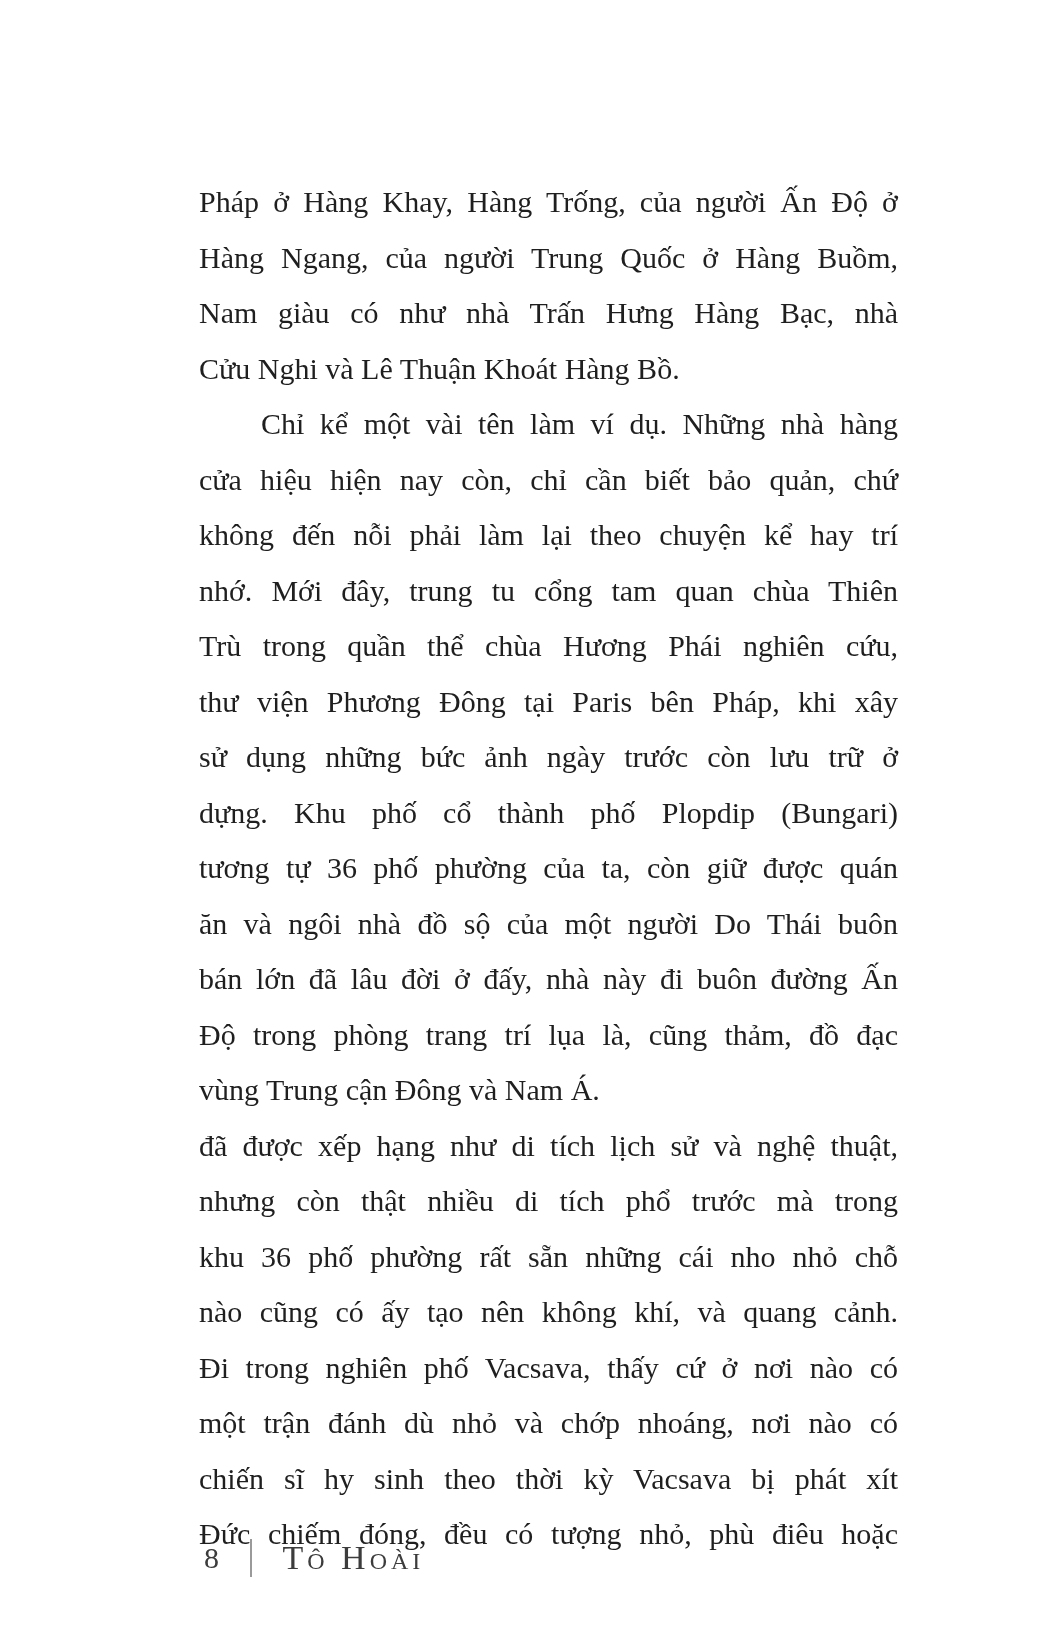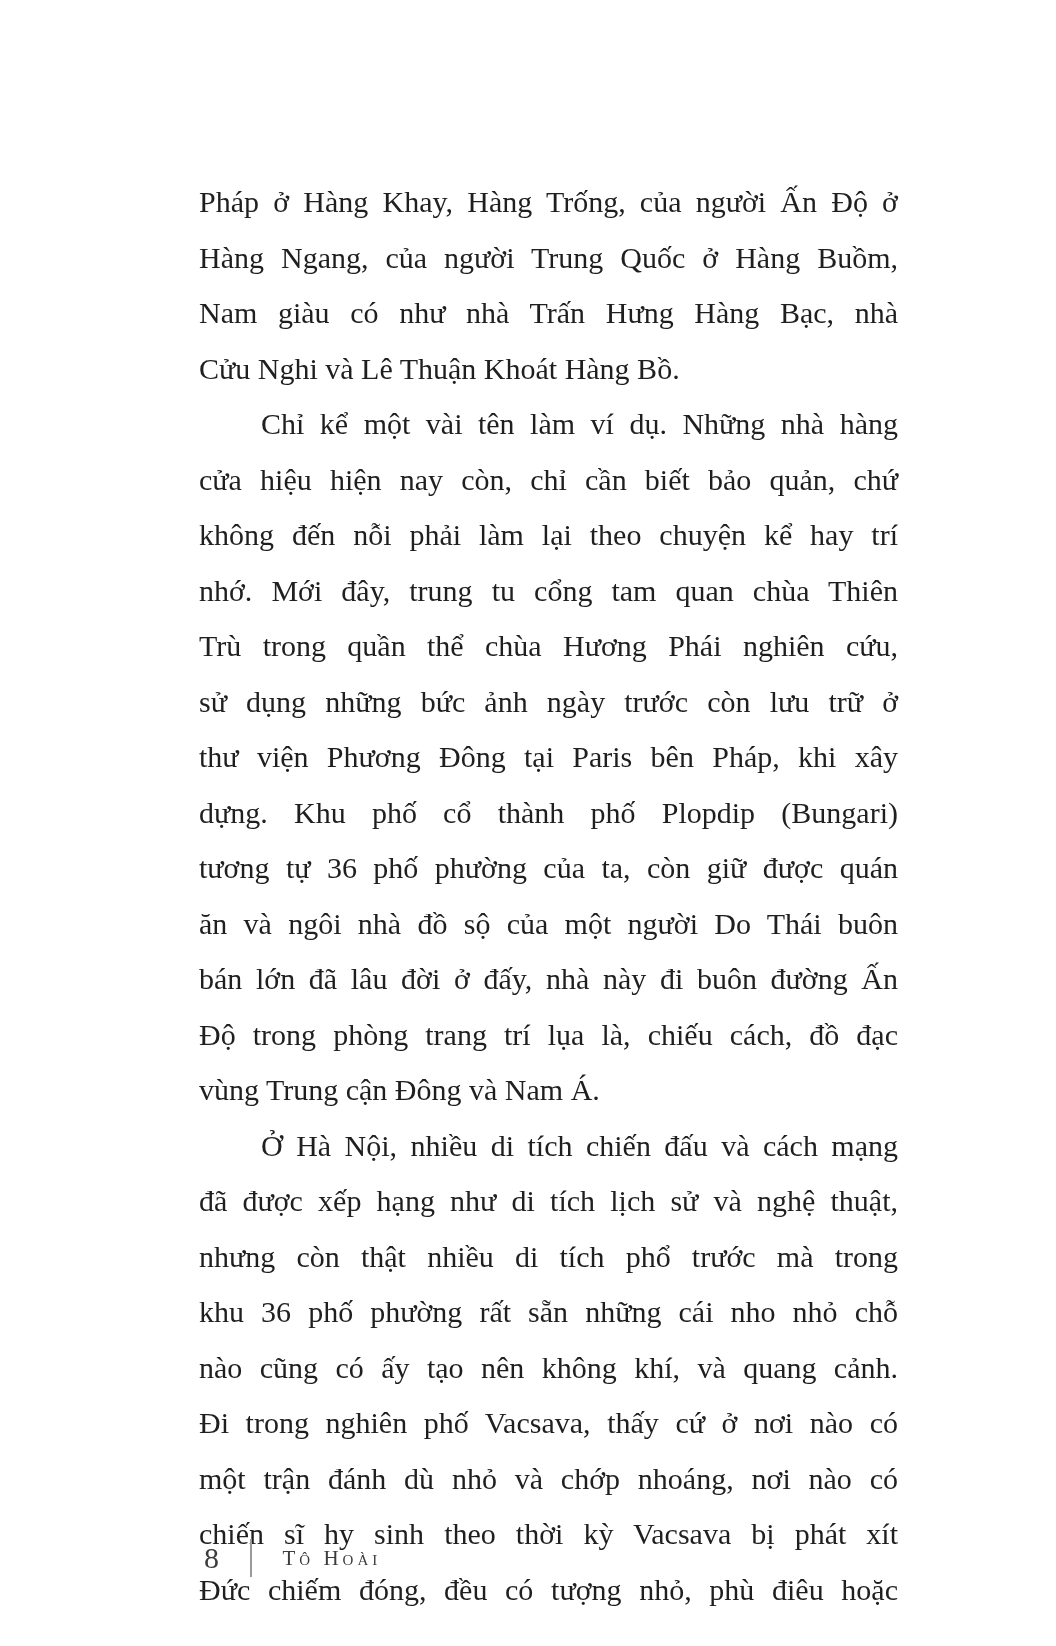--- a/index.html
+++ b/index.html
@@ -47,21 +47,21 @@
     font-size:30px;
     color:var(--footer-text);
     line-height:1;
   }
   .footer-divider{
     width:1.5px;
     height:38px;
     background:var(--divider);
   }
   .author{
-    font-size:21px;
+    font-size:34px;
     font-variant:small-caps;
     letter-spacing:4px;
     color:var(--footer-text);
     line-height:1;
   }
 </style>
 </head>
 <body>
 
 <main class="text-block">
@@ -70,31 +70,30 @@
       <div class="line">Hàng Ngang, của người Trung Quốc ở Hàng Buồm,</div>
       <div class="line">Nam giàu có như nhà Trấn Hưng Hàng Bạc, nhà</div>
       <div class="line last">Cửu Nghi và Lê Thuận Khoát Hàng Bồ.</div>
     </div>
     <div class="para">
       <div class="line indent">Chỉ kể một vài tên làm ví dụ. Những nhà hàng</div>
       <div class="line">cửa hiệu hiện nay còn, chỉ cần biết bảo quản, chứ</div>
       <div class="line">không đến nỗi phải làm lại theo chuyện kể hay trí</div>
       <div class="line">nhớ. Mới đây, trung tu cổng tam quan chùa Thiên</div>
       <div class="line">Trù trong quần thể chùa Hương Phái nghiên cứu,</div>
+      <div class="line">thư viện Phương Đông tại Paris bên Pháp, khi xây</div>
       <div class="line">sử dụng những bức ảnh ngày trước còn lưu trữ ở</div>
-      <div class="line">thư viện Phương Đông tại Paris bên Pháp, khi xây</div>
       <div class="line">dựng. Khu phố cổ thành phố Plopdip (Bungari)</div>
       <div class="line">tương tự 36 phố phường của ta, còn giữ được quán</div>
       <div class="line">ăn và ngôi nhà đồ sộ của một người Do Thái buôn</div>
       <div class="line">bán lớn đã lâu đời ở đấy, nhà này đi buôn đường Ấn</div>
-      <div class="line">Độ trong phòng trang trí lụa là, chiếu cách, đồ đạc</div>
+      <div class="line">Độ trong phòng trang trí lụa là, cũng thảm, đồ đạc</div>
       <div class="line last">vùng Trung cận Đông và Nam Á.</div>
     </div>
     <div class="para">
-      <div class="line indent">Ở Hà Nội, nhiều di tích chiến đấu và cách mạng</div>
       <div class="line">đã được xếp hạng như di tích lịch sử và nghệ thuật,</div>
       <div class="line">nhưng còn thật nhiều di tích phổ trước mà trong</div>
       <div class="line">khu 36 phố phường rất sẵn những cái nho nhỏ chỗ</div>
       <div class="line">nào cũng có ấy tạo nên không khí, và quang cảnh.</div>
       <div class="line">Đi trong nghiên phố Vacsava, thấy cứ ở nơi nào có</div>
       <div class="line">một trận đánh dù nhỏ và chớp nhoáng, nơi nào có</div>
       <div class="line">chiến sĩ hy sinh theo thời kỳ Vacsava bị phát xít</div>
       <div class="line">Đức chiếm đóng, đều có tượng nhỏ, phù điêu hoặc</div>
     </div>
   </main>

